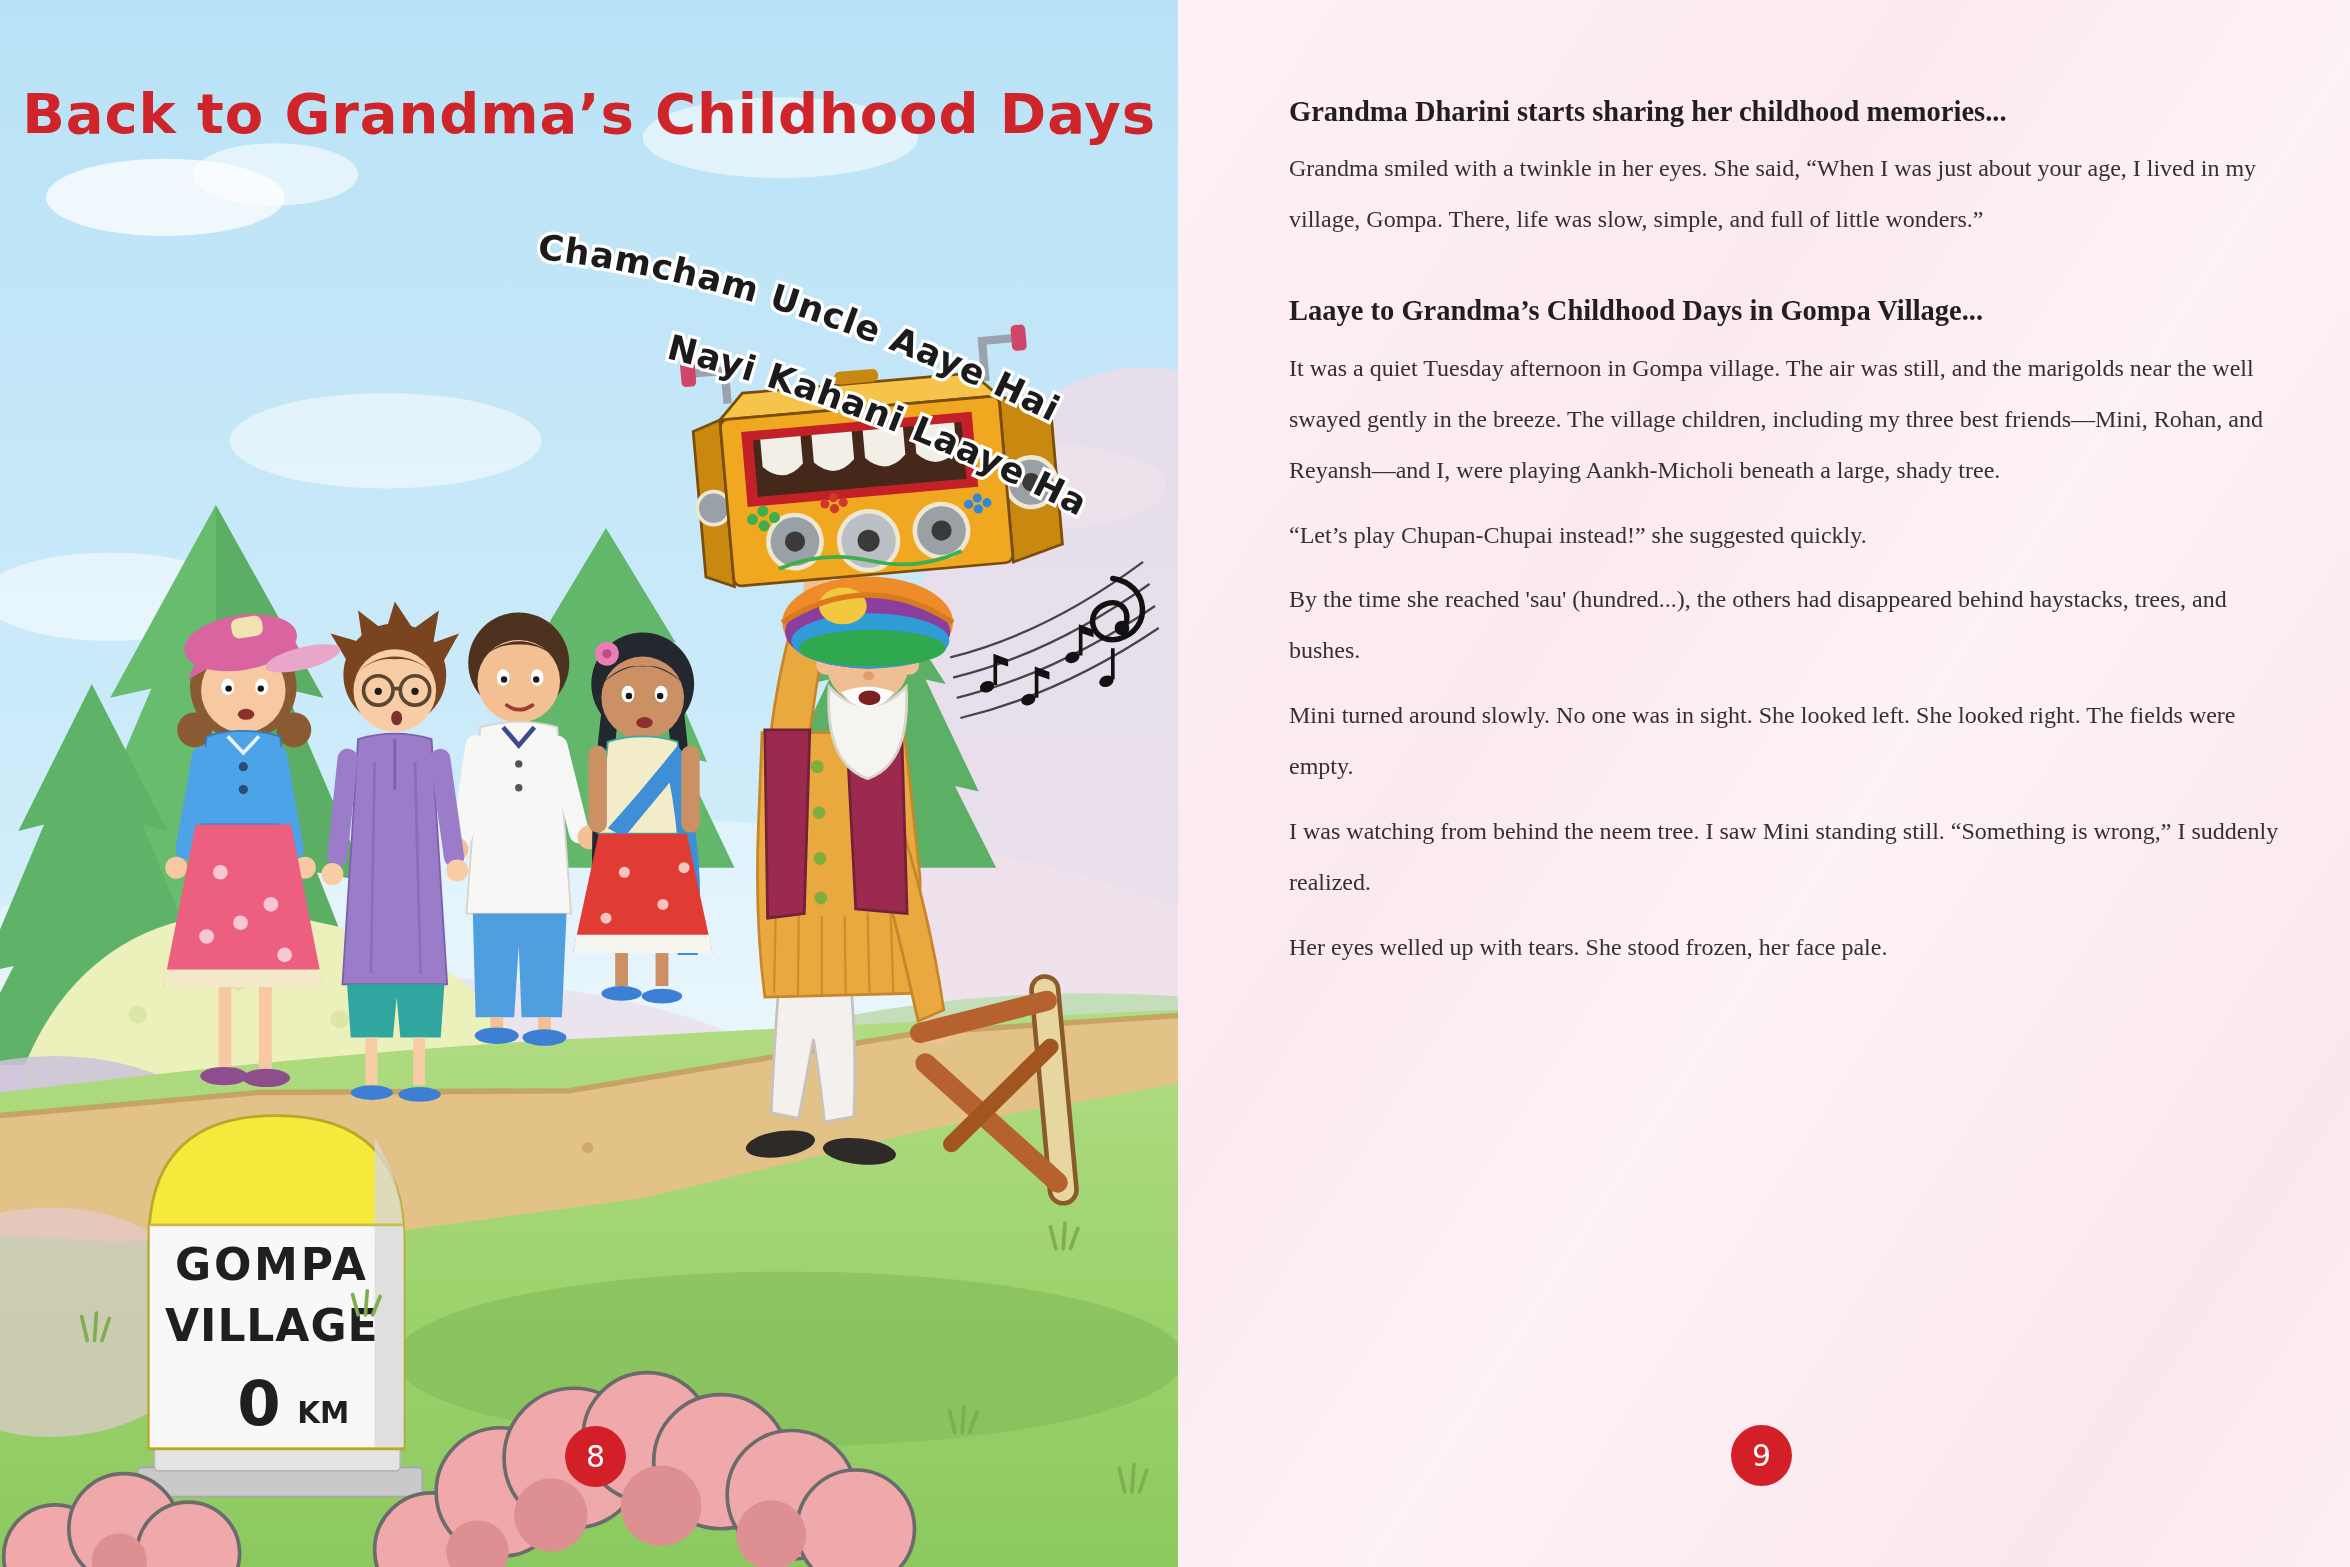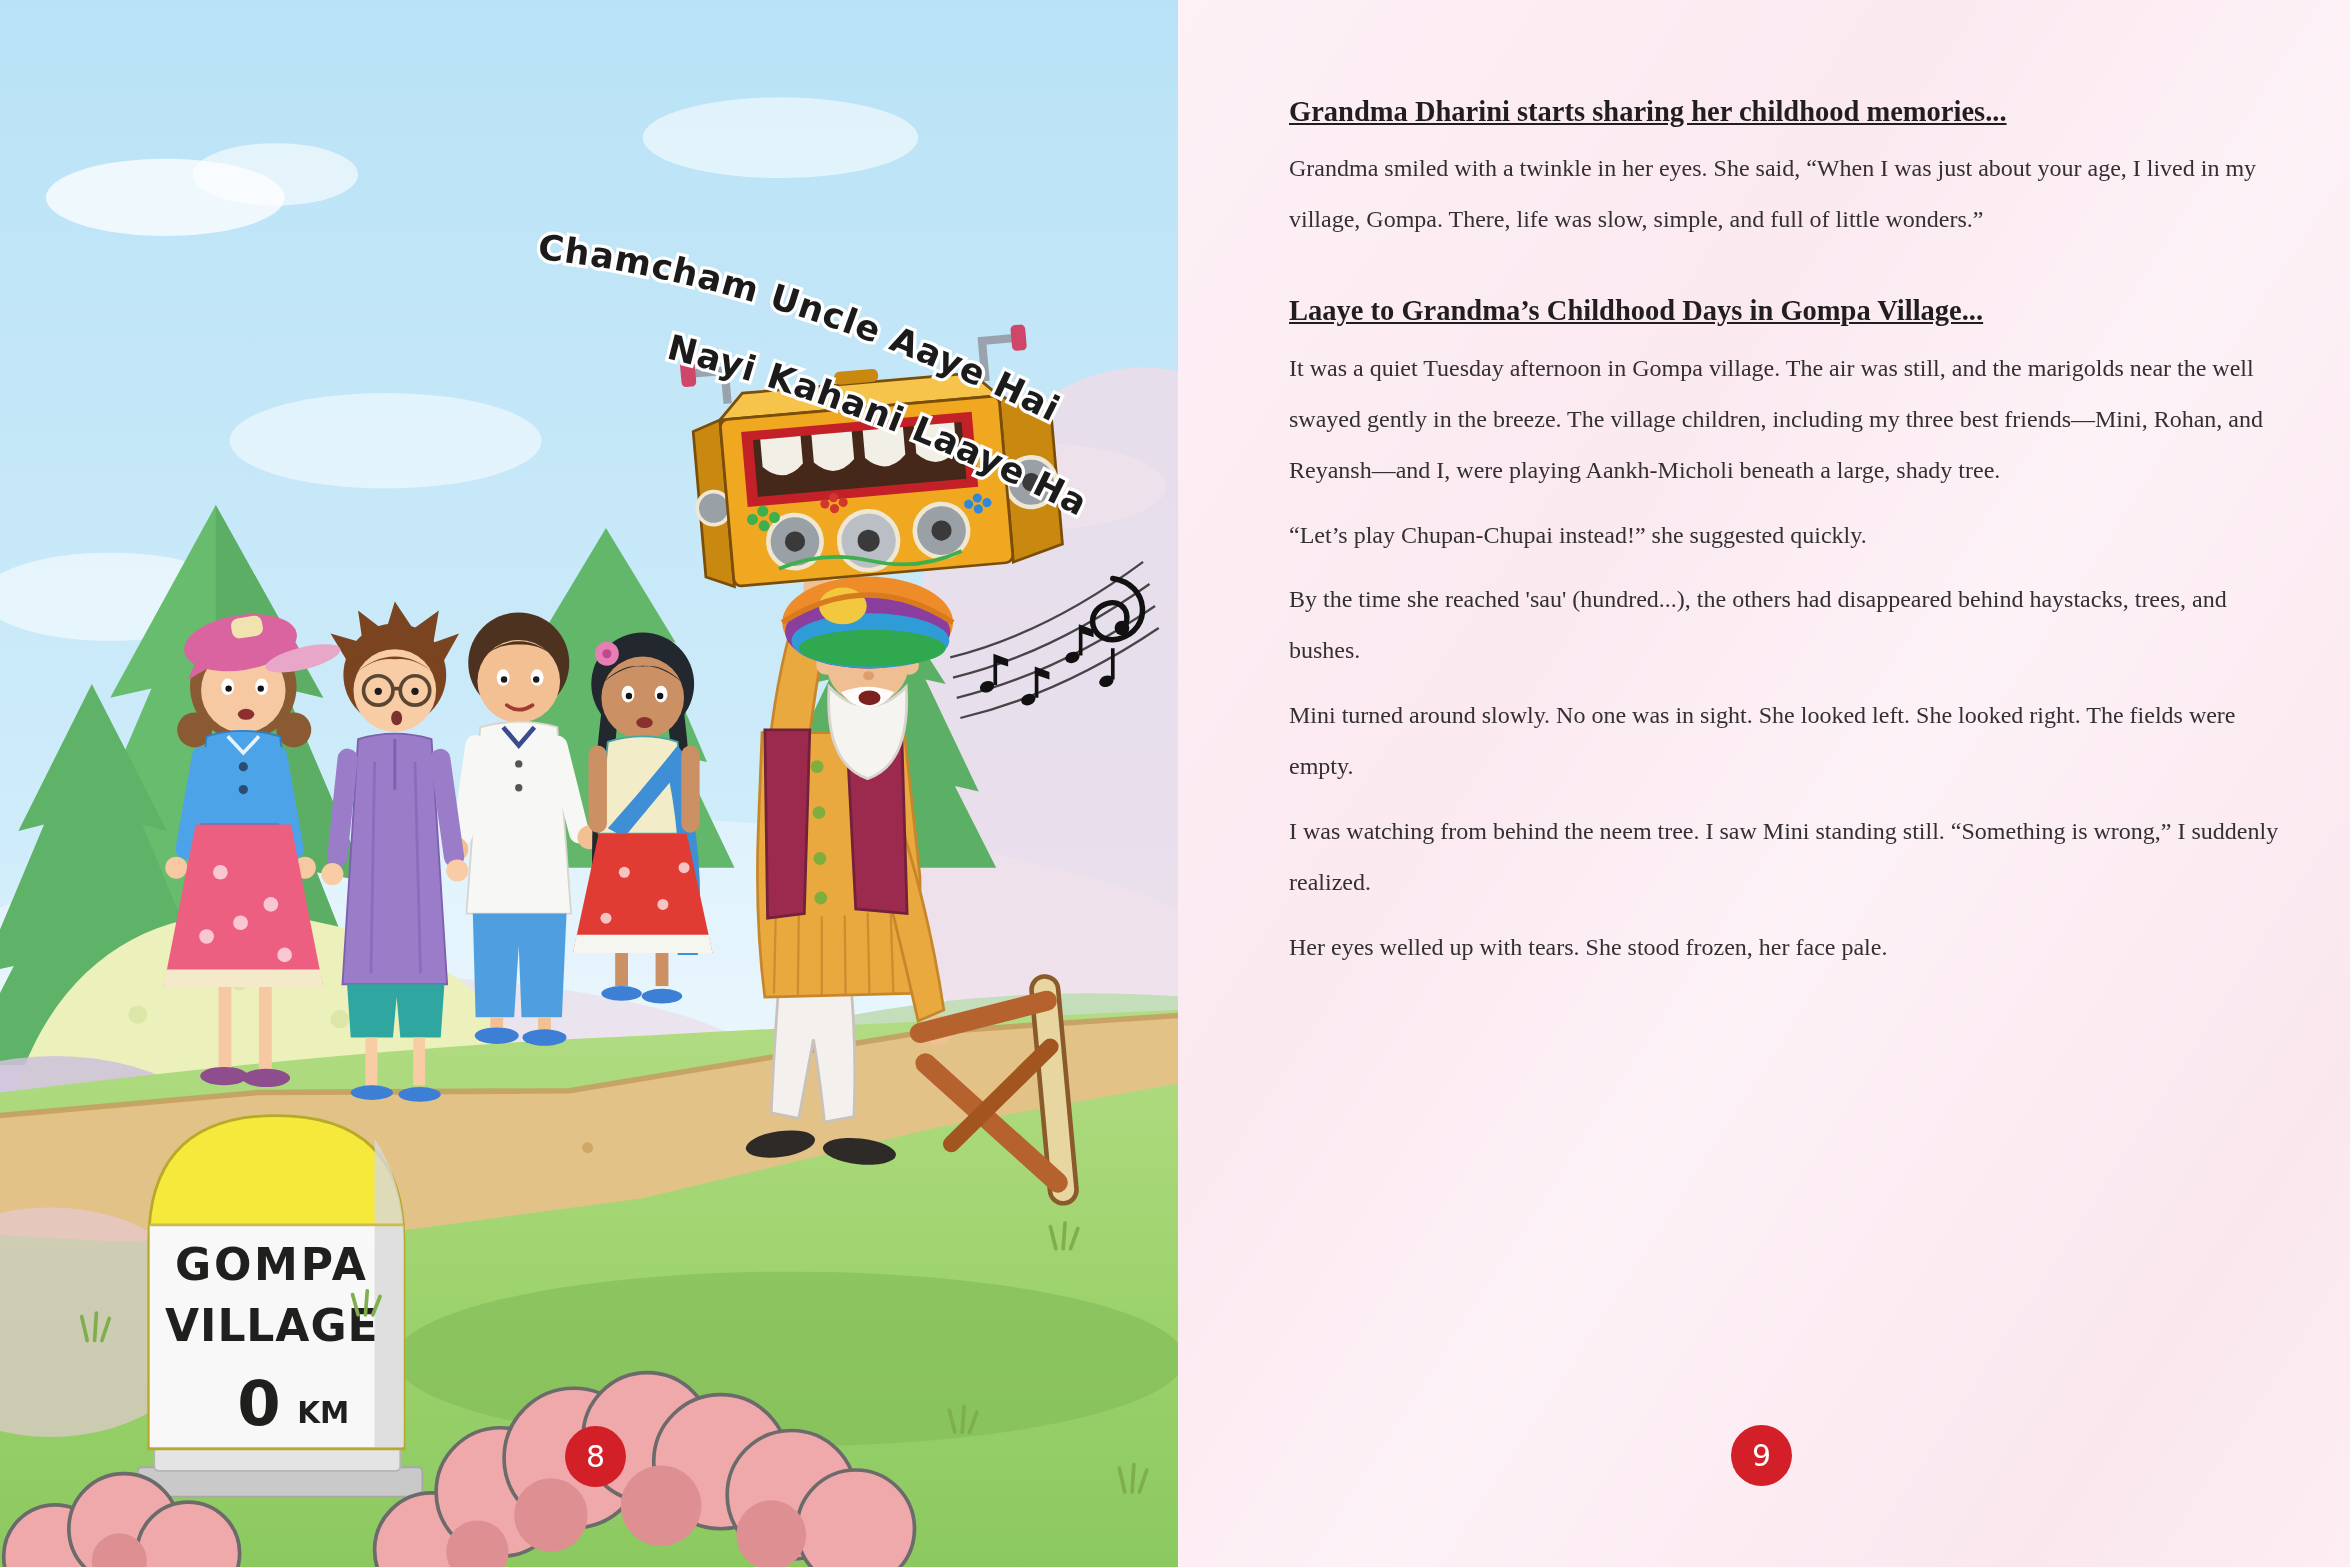--- a/index.html
+++ b/index.html
@@ -7,21 +7,21 @@
   
   .page-left{position:relative;width:1178px;height:1568px;overflow:hidden;background:#bfe5f7;}
   .page-left svg.scene{position:absolute;inset:0;display:block;}
   .story-title{position:absolute;top:81px;left:0;width:100%;text-align:center;
     font-family:"DejaVu Sans",sans-serif;font-weight:bold;font-size:56px;letter-spacing:0.9px;
     color:#d0242b;}
   
   .page-right{position:relative;width:1173px;height:1568px;overflow:hidden;
     background:linear-gradient(123deg,#fdf1f6 0%,#fbe9f0 35%,#fdf2f7 55%,#fae7ee 85%,#fceef3 100%);}
   .text-col{position:absolute;top:86px;left:111px;width:1001px;color:#343031;}
-  .text-col h3{margin:40px 0 6.4px 0;font-size:28.5px;line-height:51px;font-weight:bold;color:#221e1f;text-decoration:underline;}
+  .text-col h3{margin:40px 0 6.4px 0;font-size:28.5px;line-height:51px;font-weight:bold;color:#221e1f;}
   .text-col section:first-child h3{margin-top:0;}
   .text-col p{margin:0 0 13.8px 0;font-size:24px;line-height:51px;}
   
   .badge{position:absolute;width:61px;height:61px;border-radius:50%;background:#d32028;
     color:#fff;font-family:"DejaVu Sans",sans-serif;font-size:30px;
     display:flex;align-items:center;justify-content:center;}
   .badge-8{left:565px;top:1426px;}
   .badge-9{left:553px;top:1425px;}
   
   .songtext{font-family:"DejaVu Sans",sans-serif;font-weight:bold;font-size:38px;
@@ -386,20 +386,21 @@
 
       <g stroke="#7fae4e" stroke-width="4" fill="none" stroke-linecap="round">
         <path d="M95,1460 l-6,-26 M103,1460 l2,-30 M111,1460 l8,-24"></path>
         <path d="M1150,1360 l-6,-24 M1158,1360 l2,-28 M1166,1360 l8,-22"></path>
         <path d="M1225,1625 l-6,-26 M1233,1625 l2,-30 M1241,1625 l8,-24"></path>
         <path d="M390,1432 l-6,-22 M398,1432 l2,-26 M406,1432 l8,-20"></path>
         <path d="M1040,1560 l-6,-24 M1048,1560 l2,-28 M1056,1560 l8,-22"></path>
       </g>
     </svg>
 
+    <div class="story-title">Back to Grandma’s Childhood Days</div>
     <div class="badge badge-8">8</div>
   </div>
 
   <div class="page-right">
     <div class="text-col">
       <section>
         <h3>Grandma Dharini starts sharing her childhood memories...</h3>
         <p>Grandma smiled with a twinkle in her eyes. She said, “When I was just about your age, I lived in my village, Gompa. There, life was slow, simple, and full of little wonders.”</p>
       </section>
       <section>

